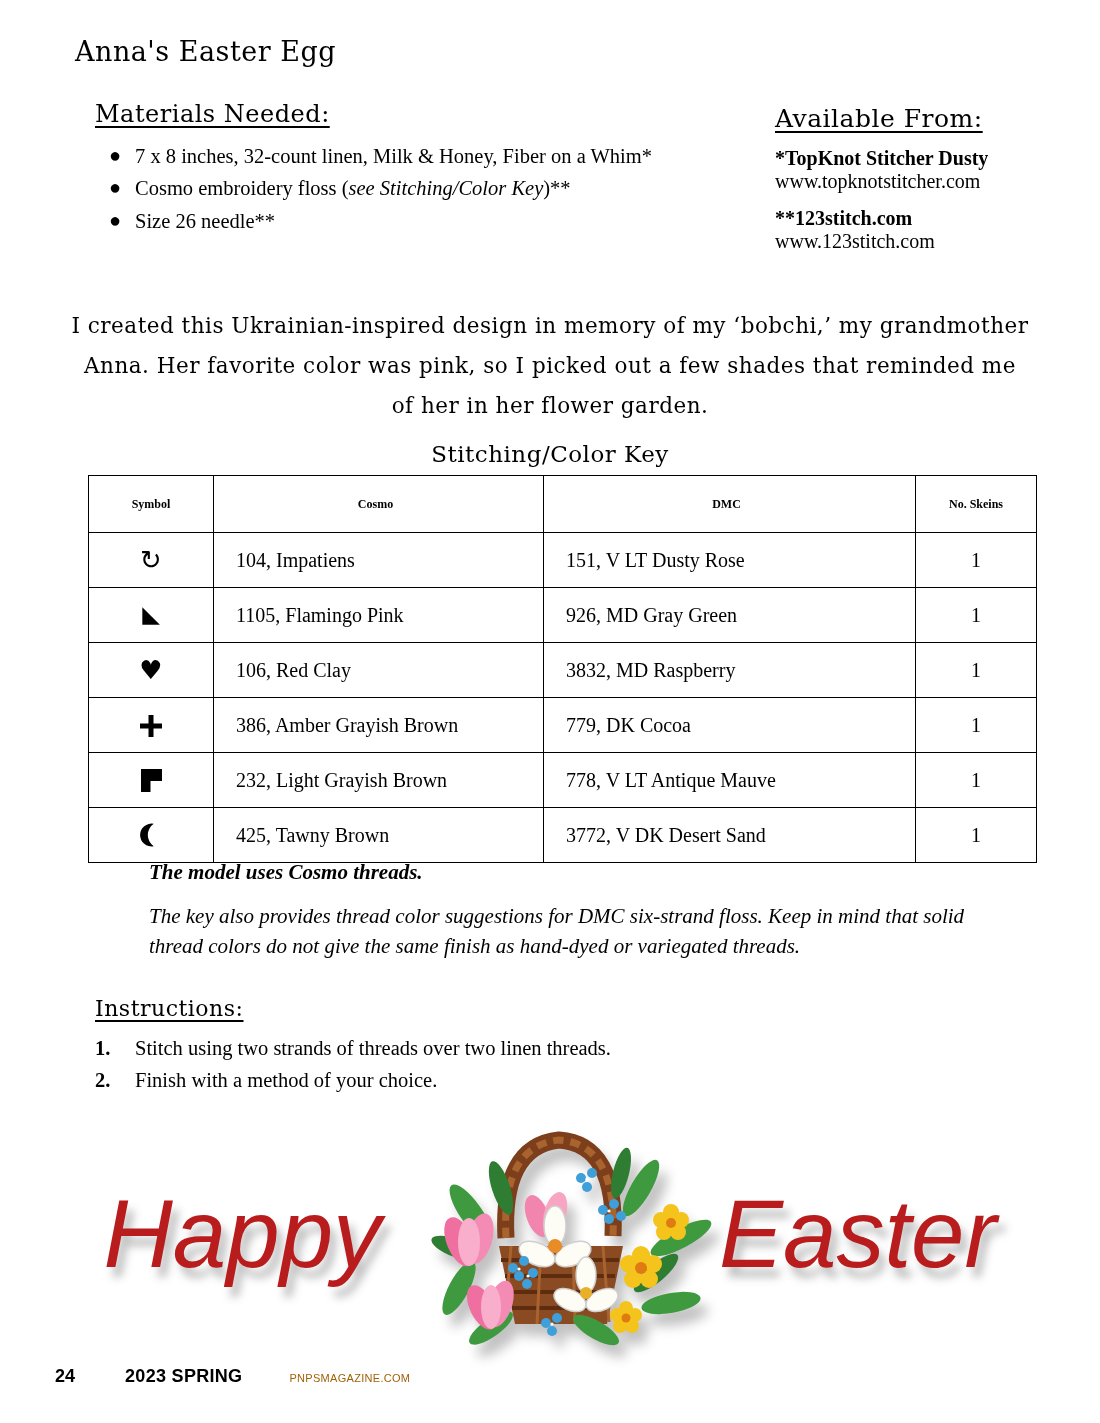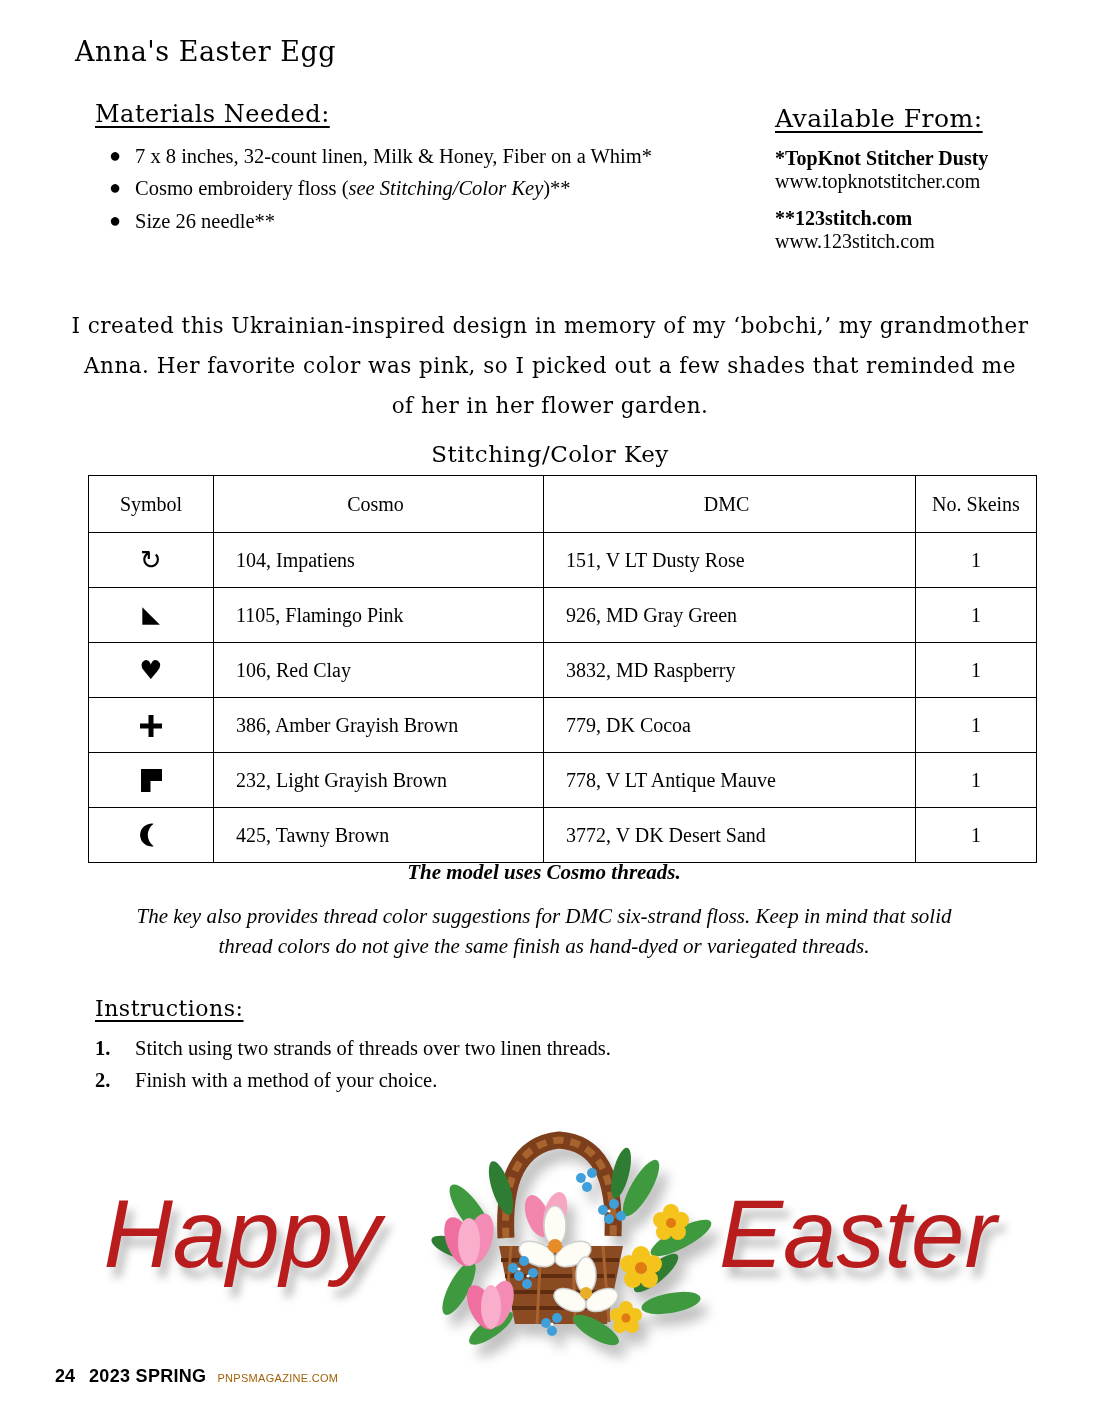--- a/index.html
+++ b/index.html
@@ -20,47 +20,47 @@
   #available .src-name{font-size:20px;font-weight:bold;margin-top:14px;}
   #available .src-url{font-size:20px;}
 
   #intro{position:absolute;left:70px;top:306px;width:960px;text-align:center;
          font-size:21.5px;line-height:1.85;}
 
   #key-title{position:absolute;left:0;top:441px;width:1100px;text-align:center;font-size:23px;}
 
   #key-table{position:absolute;left:88px;top:475px;border-collapse:collapse;}
   #key-table th,#key-table td{border:1.5px solid #000;}
-  #key-table th{font-size:20px;font-weight:normal;height:56px;text-align:center;padding:0 6px;}
+  #key-table th{font-size:12px;font-weight:bold;height:56px;text-align:center;padding:0 6px;}
   #key-table td{height:52px;font-size:20px;}
   .col-symbol{width:112px;text-align:center;}
   .col-cosmo{width:306px;padding-left:22px;}
   .col-dmc{width:348px;padding-left:22px;}
   .col-skeins{width:108px;text-align:center;}
   .sym{font-size:26px;line-height:1;font-family:"DejaVu Sans", sans-serif;}
   .sym-svg{vertical-align:middle;}
 
-  #notes{position:absolute;left:129px;top:860px;width:830px;text-align:center;}
+  #notes{position:absolute;left:149px;top:860px;width:830px;text-align:left;}
   #notes .model-line{font-size:21px;font-weight:bold;font-style:italic;margin-bottom:16px;}
   #notes .note-body{font-size:21px;font-style:italic;line-height:1.45;}
 
   #instructions{position:absolute;left:95px;top:996px;width:760px;}
   #instructions .head{font-size:22px;margin-bottom:12px;}
   .step{font-size:20.5px;line-height:1.55;display:flex;}
   .step .num{font-weight:bold;width:40px;}
 
   #banner{position:absolute;left:55px;top:1118px;width:990px;display:flex;
           align-items:center;justify-content:center;}
   .script-word{font-family:Liberation Sans, sans-serif;font-style:italic;font-size:96px;
                color:#b91c1c;text-shadow:6px 10px 8px rgba(110,110,110,.45);
                white-space:nowrap;line-height:1;}
   #banner svg{margin:0 -52px 0 -40px;filter:drop-shadow(8px 12px 6px rgba(120,120,120,.45));}
 
   #footer{position:absolute;left:55px;top:1366px;display:flex;align-items:baseline;
-          font-family:"Liberation Sans", sans-serif;}
+          font-family:"Liberation Sans", sans-serif;gap:36px;}
   #footer .pagenum{font-size:18px;font-weight:bold;margin-right:14px;}
   #footer .issue{font-size:18px;font-weight:bold;margin-right:11px;letter-spacing:.3px;}
   #footer .site{font-size:11px;letter-spacing:.3px;color:#a16207;}
 </style>
 </head>
 <body>
 
 <div class="page">
 
   <div id="page-title" class="fancy">Anna's Easter Egg</div>

